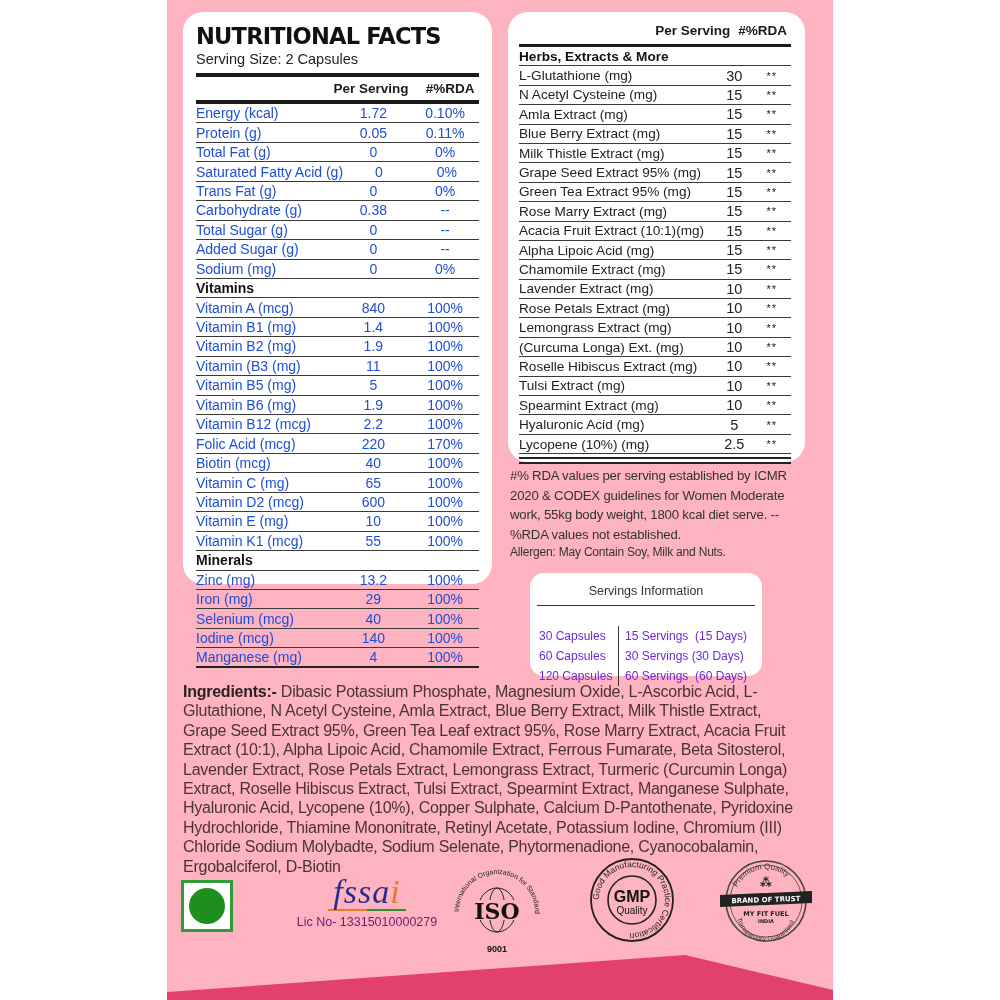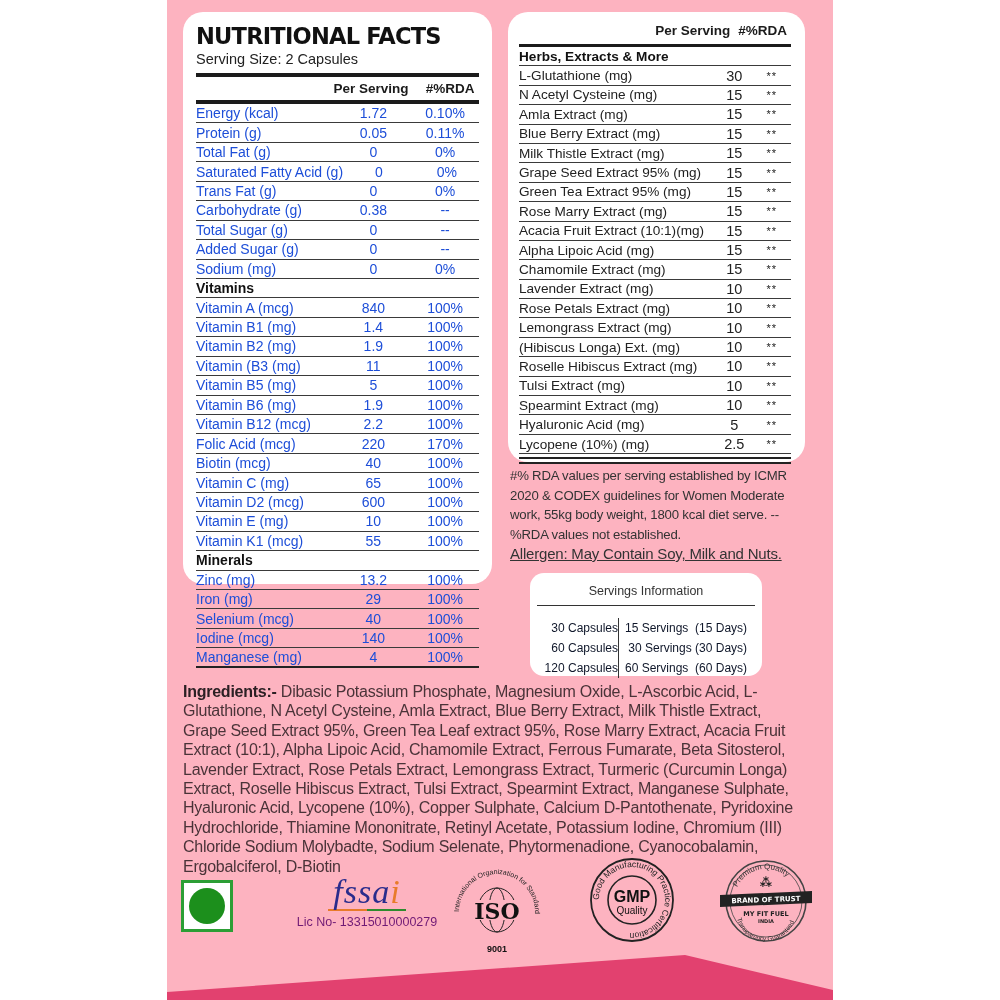--- a/index.html
+++ b/index.html
@@ -36,27 +36,27 @@
   .rh-hdr span { margin-left: 8px; }
   .rthick { height: 3px; background: #1b1b1b; margin-top: 4px; }
   .hrow { display: flex; height: 19.4px; align-items: center; border-bottom: 1.6px solid #3a3a3a; font-size: 13.6px; color: #222; }
   .hrow .n { width: 205px; white-space: nowrap; }
   .hrow .v { width: 38px; text-align: center; font-size: 14.5px; }
   .hrow .p { width: 40px; text-align: center; font-size: 11px; letter-spacing: 1px; }
   .hrow.sec { font-weight: bold; color: #111; }
   .dbl { height: 7px; border-top: 2.2px solid #222; border-bottom: 2.2px solid #222; margin-top: 3px; }
 
   .rda-note { position: absolute; left: 343px; top: 466px; width: 300px; font-size: 13.2px; line-height: 19.6px; color: #333; letter-spacing: -0.2px; }
-  .allergen { position: absolute; left: 343px; top: 545px; font-size: 15px; color: #333; letter-spacing: -0.2px; text-decoration: underline; }
+  .allergen { position: absolute; left: 343px; top: 545px; font-size: 12px; color: #333; letter-spacing: -0.2px; }
 
   
   .serv-card { left: 363px; top: 573px; width: 232px; height: 103px; border-radius: 14px; padding: 8px 7px 0 7px; }
   .serv-title { text-align: center; font-size: 12.5px; color: #333; height: 20px; line-height: 20px; }
   .serv-line { height: 1px; background: #333; margin-top: 4px; }
-  .serv-body { display: flex; margin-top: 12px; font-size: 12px; color: #0f172a; line-height: 20px; text-align: right; }
+  .serv-body { display: flex; margin-top: 20px; font-size: 12px; color: #6d28d9; line-height: 20px; }
   .serv-left { width: 82px; padding-left: 2px; border-right: 1px solid #333; }
   .serv-right { padding-left: 6px; white-space: nowrap; }
 
   
   .ingredients { position: absolute; left: 16px; top: 682px; width: 620px; font-size: 16px; line-height: 19.4px; color: #4a3338; letter-spacing: -0.25px; }
   .ingredients b { color: #2c2024; }
 
   
   .veg-logo { position: absolute; left: 14px; top: 880px; width: 52px; height: 52px; border: 3px solid #2c9e35; background: #fff; display: flex; align-items: center; justify-content: center; }
   .veg-dot { width: 36px; height: 36px; border-radius: 50%; background: #1c8f1c; }
@@ -305,21 +305,21 @@
           <span class="n">Rose Petals Extract (mg)</span>
           <span class="v">10</span>
           <span class="p">**</span>
         </div>
         <div class="hrow">
           <span class="n">Lemongrass Extract (mg)</span>
           <span class="v">10</span>
           <span class="p">**</span>
         </div>
         <div class="hrow">
-          <span class="n">(Hibiscus Longa) Ext. (mg)</span>
+          <span class="n">(Curcuma Longa) Ext. (mg)</span>
           <span class="v">10</span>
           <span class="p">**</span>
         </div>
         <div class="hrow">
           <span class="n">Roselle Hibiscus Extract (mg)</span>
           <span class="v">10</span>
           <span class="p">**</span>
         </div>
         <div class="hrow">
           <span class="n">Tulsi Extract (mg)</span>

